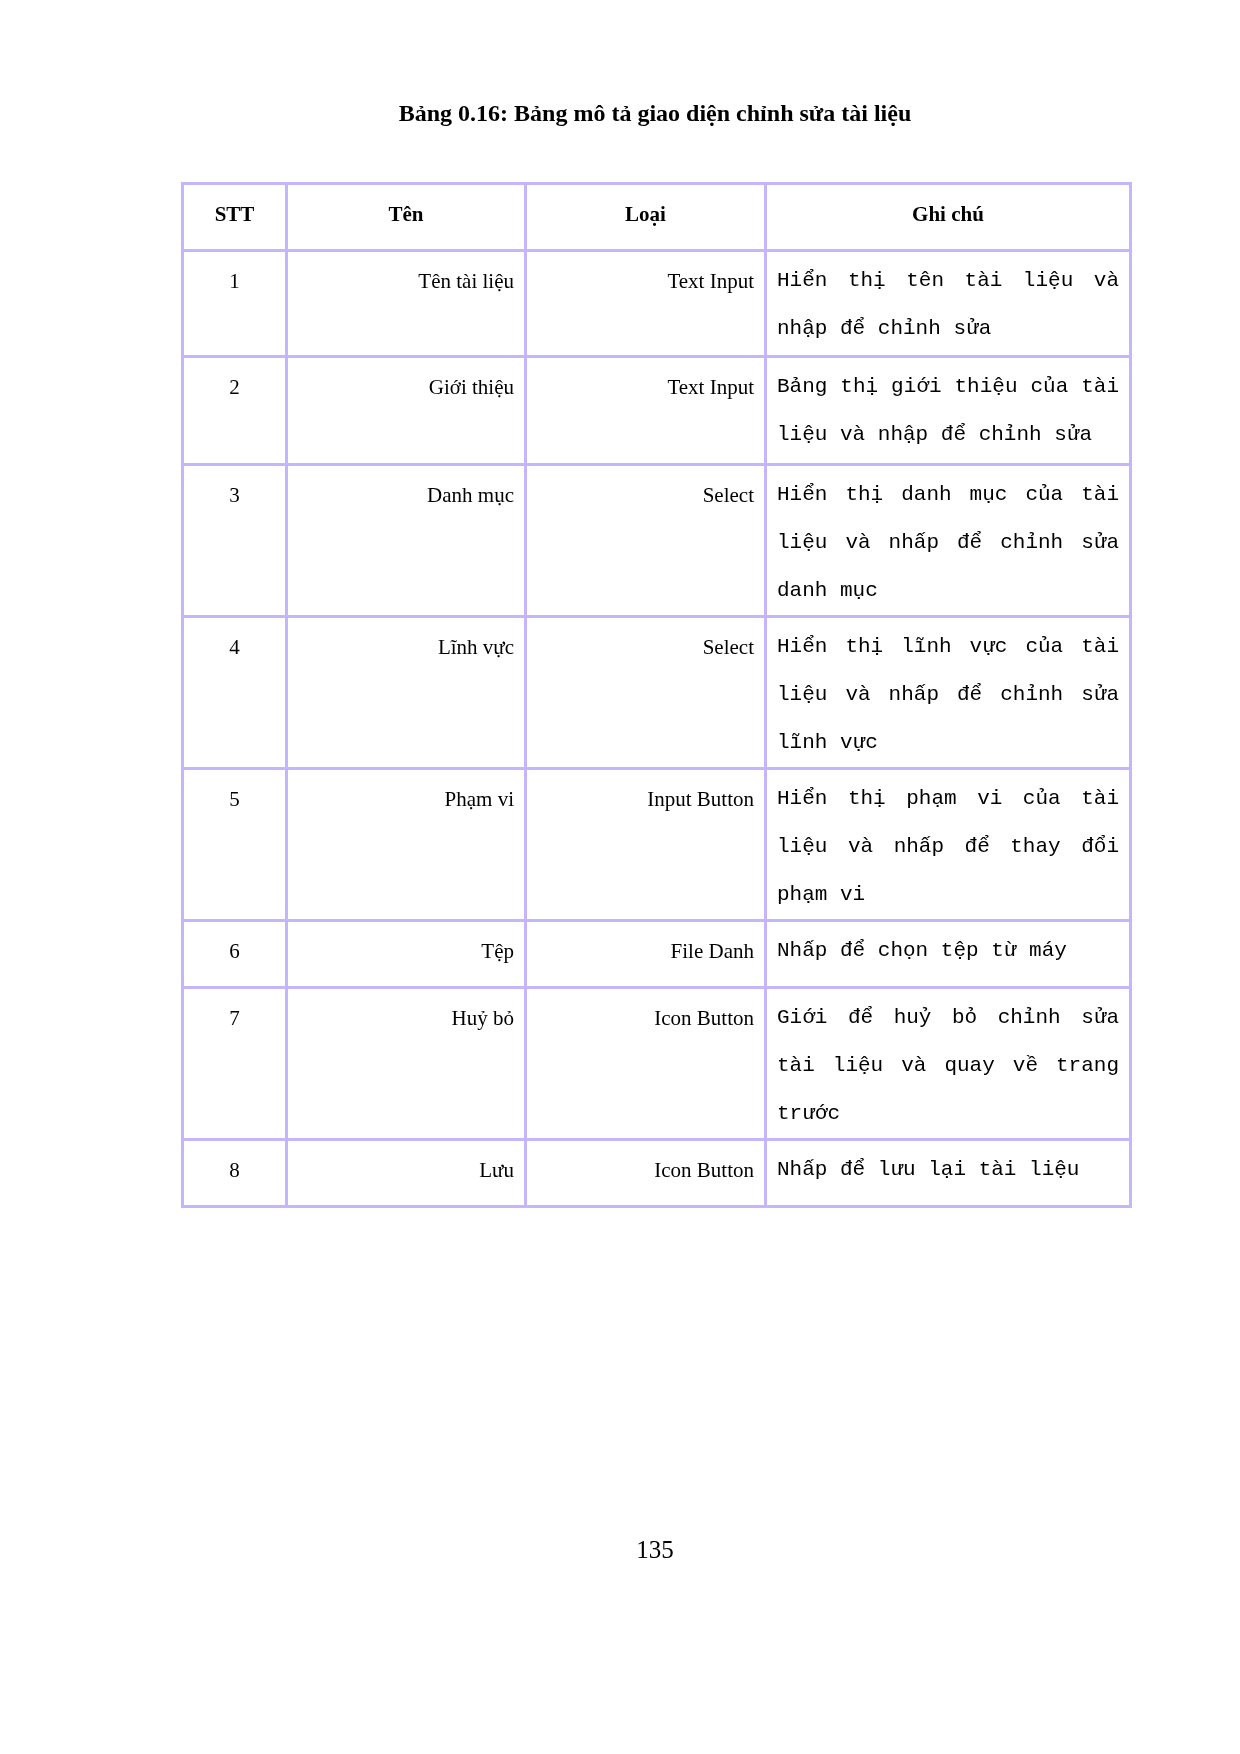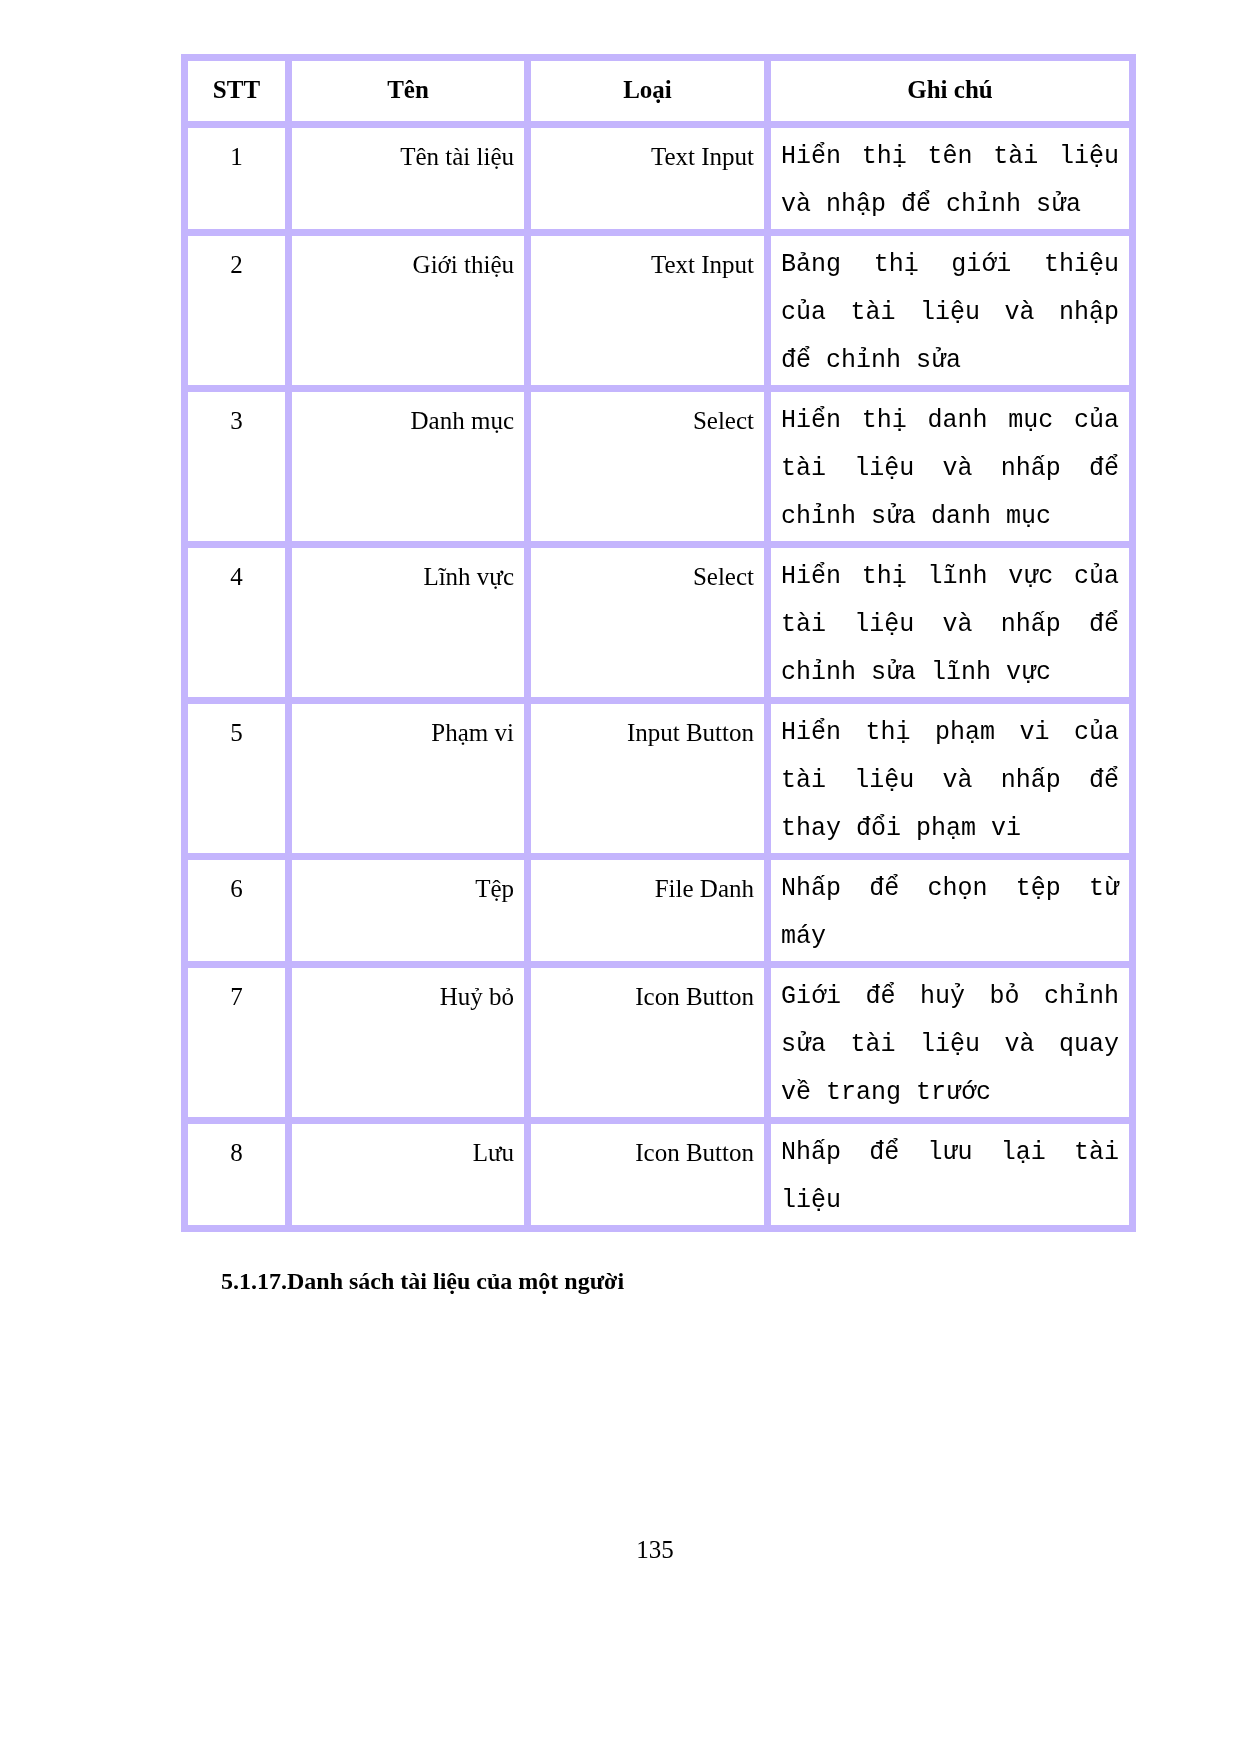--- a/index.html
+++ b/index.html
@@ -29,23 +29,23 @@
     table-layout: fixed;
     width: 948px;
     margin-top: 54px;
   }
   table.desc-table col.c-stt  { width: 104px; }
   table.desc-table col.c-ten  { width: 239px; }
   table.desc-table col.c-loai { width: 240px; }
   table.desc-table col.c-note { width: 365px; }
   table.desc-table th,
   table.desc-table td {
-    border: 7px solid #c4b5fd;
+    border: 3px solid #c4b5fd;
     vertical-align: top;
-    font-size: 25px;
+    font-size: 21px;
     line-height: 48px;
     padding: 5px 10px 0 10px;
     overflow: hidden;
   }
   table.desc-table th {
     font-weight: bold;
     text-align: center;
   }
   tr.h-header { height: 67px; }
   tr.h-tall   { height: 106px; }
@@ -68,20 +68,21 @@
     width: 948px;
     text-align: center;
     font-size: 25px;
   }
 </style>
 </head>
 <body>
 
 <div class="content">
 
+  <div class="caption">Bảng 0.16: Bảng mô tả giao diện chỉnh sửa tài liệu</div>
 
   <table class="desc-table">
     <colgroup>
       <col class="c-stt">
         <col class="c-ten">
         <col class="c-loai">
         <col class="c-note">
     </colgroup>
     <tbody>
       <tr class="h-header">
@@ -142,17 +143,16 @@
 
       <tr class="h-short">
         <td class="cell-stt">8</td>
         <td class="cell-ten">Lưu</td>
         <td class="cell-loai">Icon Button</td>
         <td class="cell-note">Nhấp để lưu lại tài liệu</td>
       </tr>
     </tbody>
   </table>
 
-  <div class="section-heading">5.1.17.Danh sách tài liệu của một người</div>
 
 </div>
 
 <div class="page-number">135</div>
 
 </body></html>

